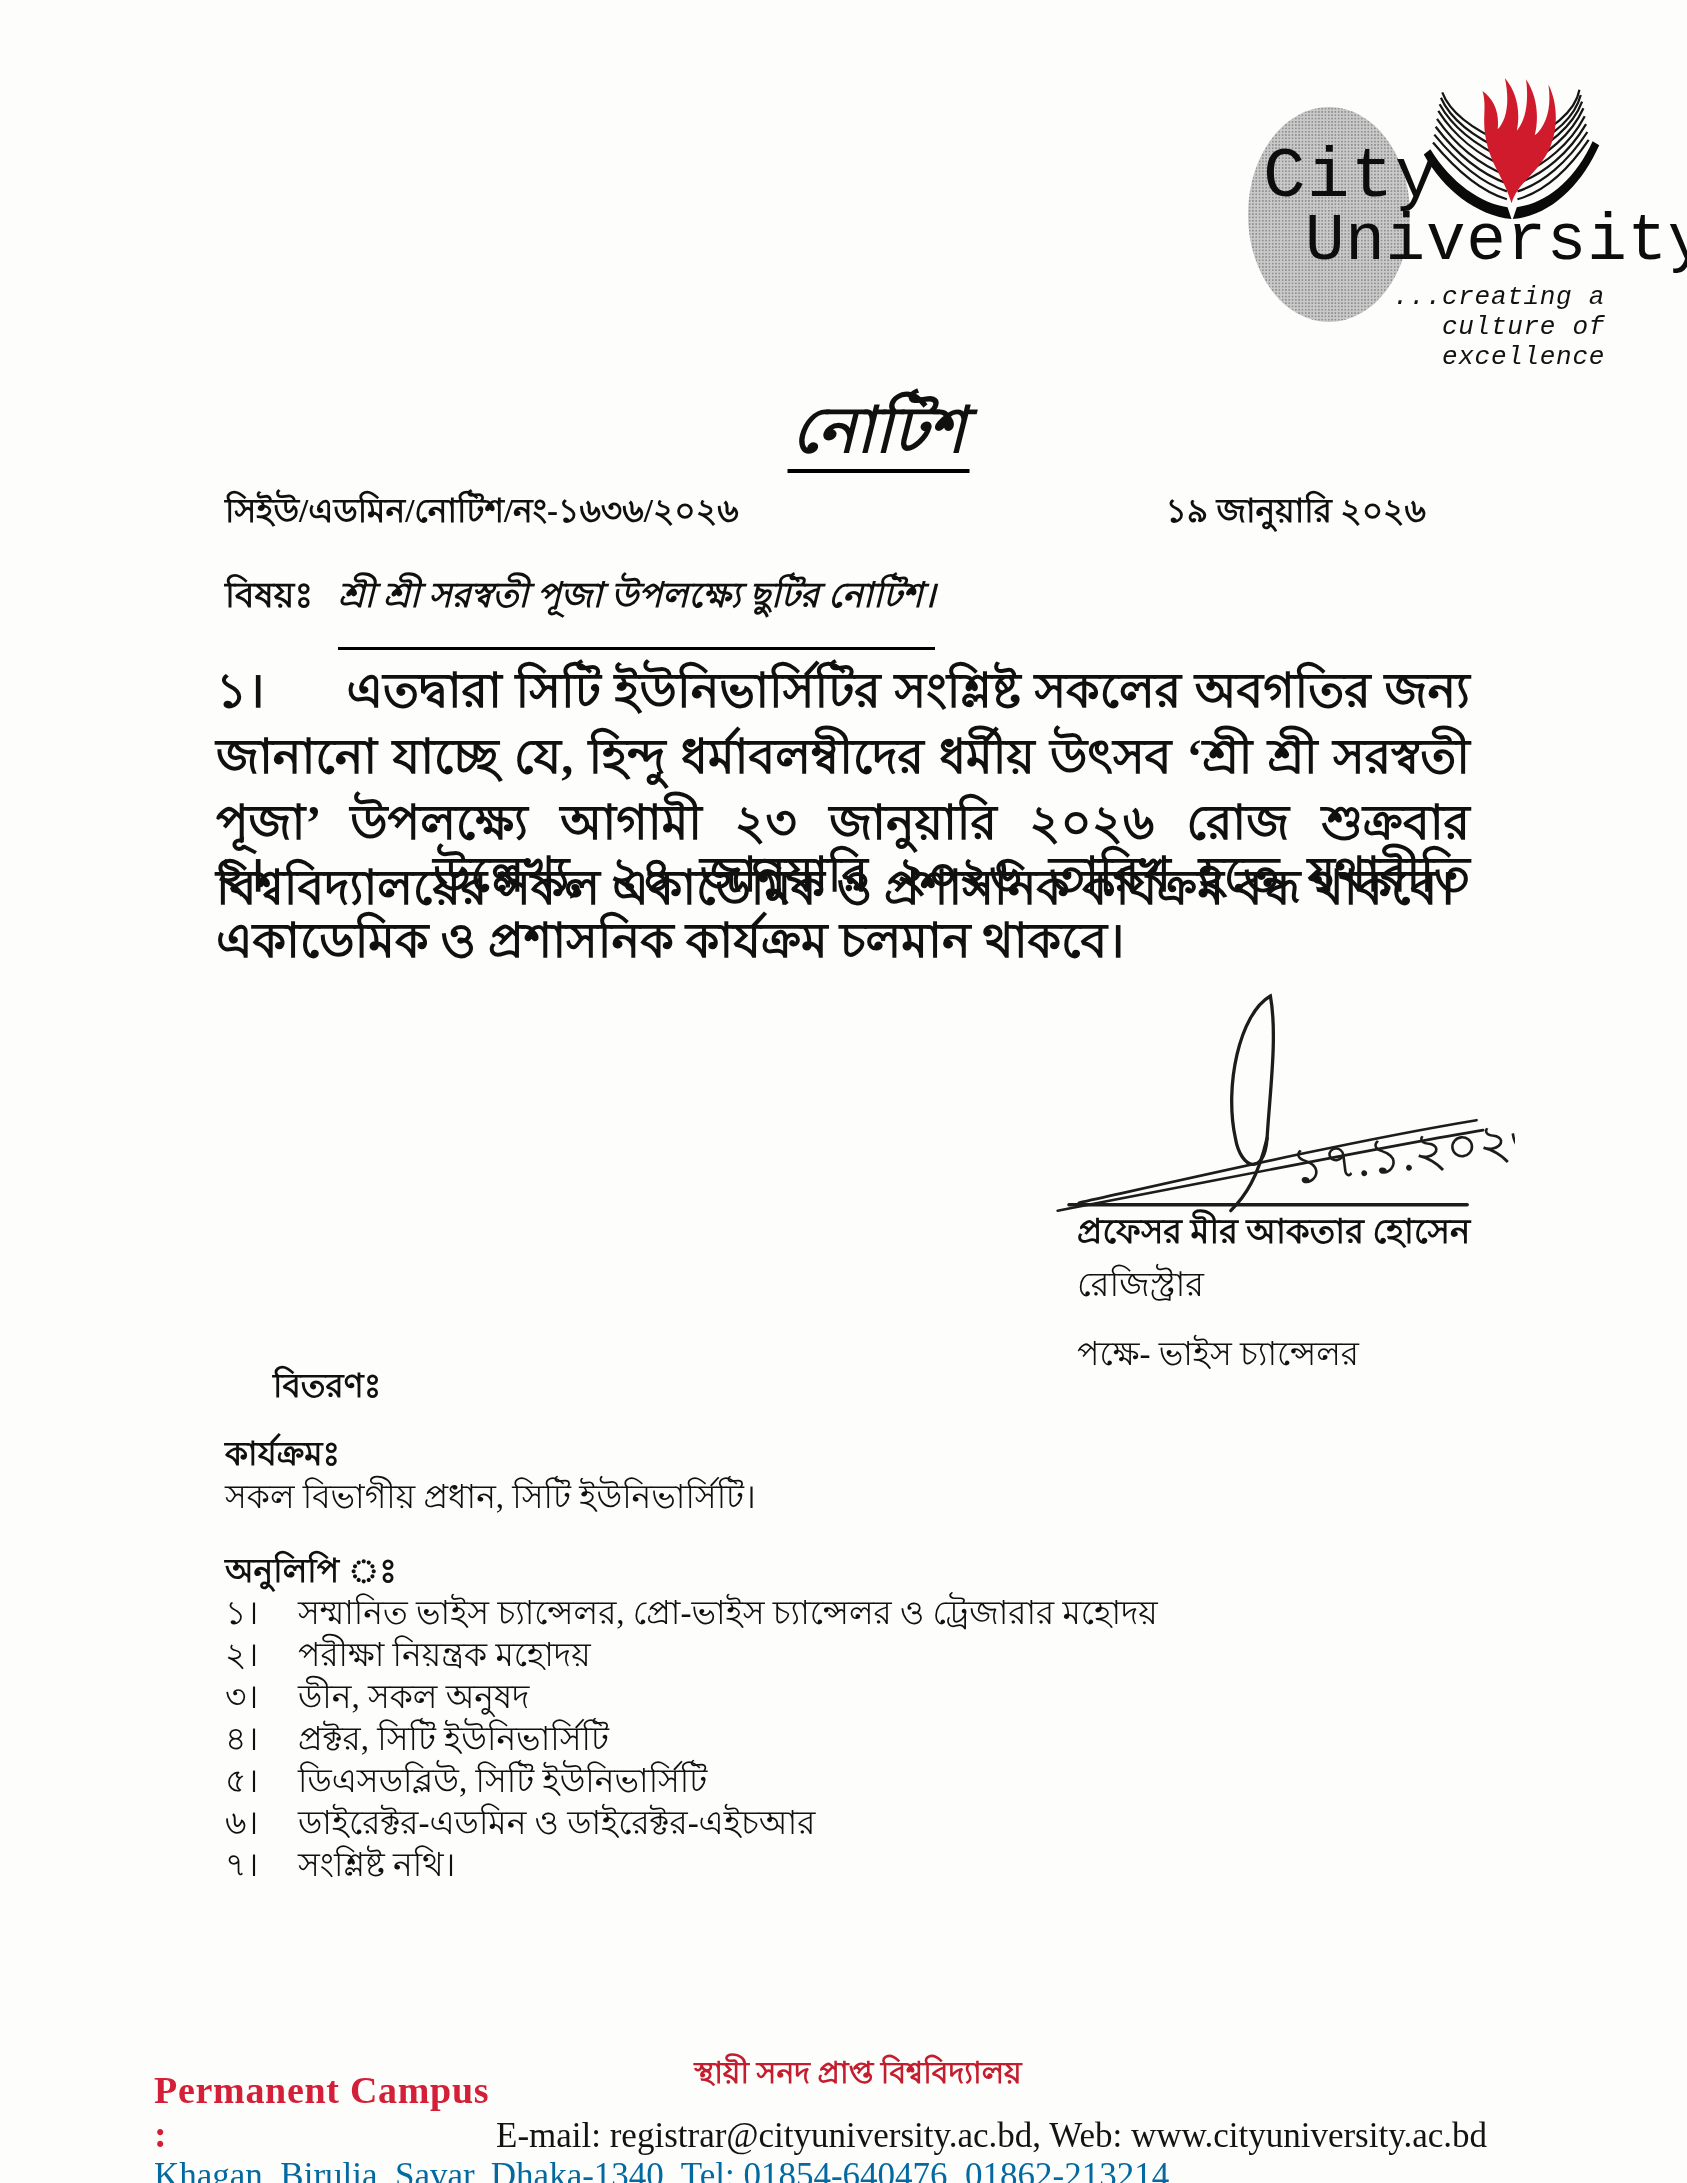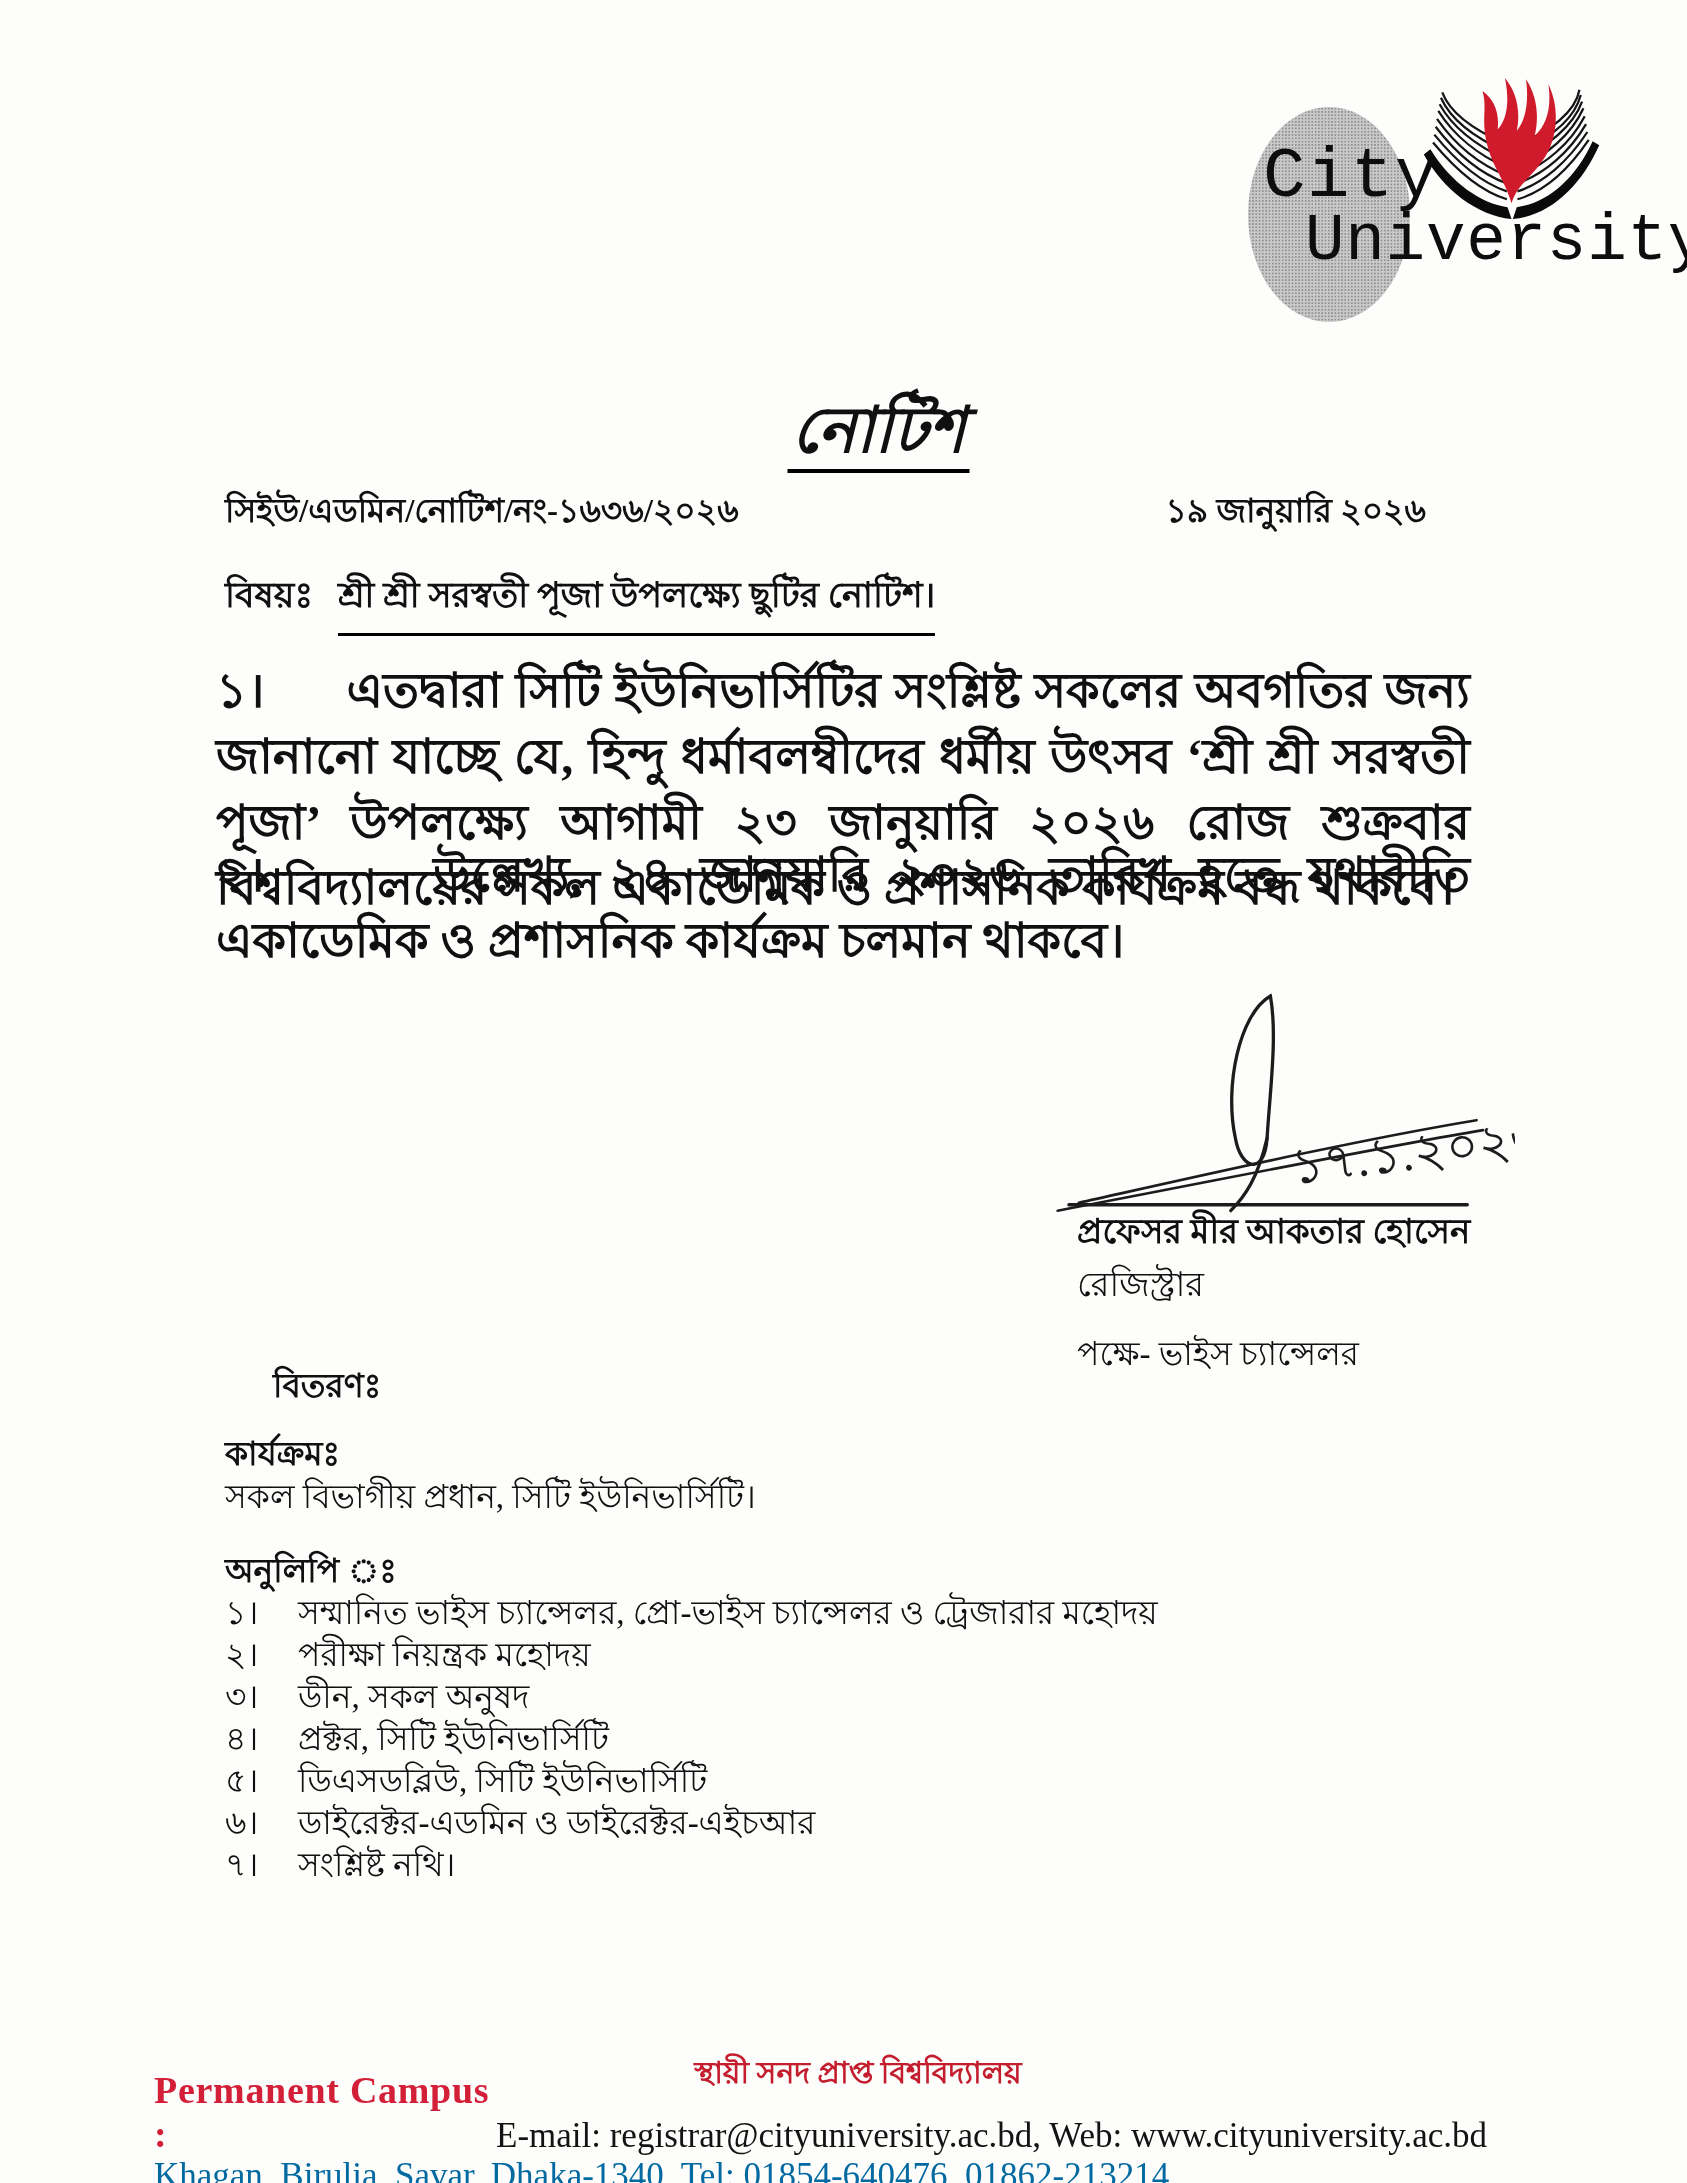--- a/index.html
+++ b/index.html
@@ -55,21 +55,21 @@
     font-size:33px;font-weight:bold;
   }
 
   
   .subject-row{
     left:225px;top:568px;
     display:flex;align-items:baseline;
     font-size:35px;font-weight:bold;
   }
   .subject-label{margin-right:25px;}
-  .subject-text{border-bottom:3.3px solid #000;padding-bottom:6px;}
+  .subject-text{border-bottom:3.3px solid #000;padding-bottom:20px;font-style:italic;}
 
   
   .para{
     left:216px;width:1254px;
     font-size:48px;line-height:1.37;
     text-align:justify;margin:0;font-weight:bold;
   }
   .para1{top:658px;}
   .para2{top:842px;}
 
@@ -136,20 +136,21 @@
       <path d="M18,120 C50,172 95,202 135,208 L141,226 C88,220 38,182 8,128 Z" fill="#0a0a0a"></path>
       <path d="M264,108 C237,167 194,202 149,208 L143,226 C202,220 247,174 274,114 Z" fill="#0a0a0a"></path>
       <path d="M141,202 C129,162 110,146 102,104 C96,72 104,56 97,32
                C114,44 123,64 120,90 C133,77 139,50 131,12
                C149,34 155,62 149,92 C161,78 168,52 163,14
                C178,36 184,68 176,100 C194,84 202,58 197,22
                C213,54 212,98 193,130 C172,164 150,172 141,202 Z" fill="#cf1b2b"></path>
     </svg>
     <div class="logo-city">City</div>
     <div class="logo-univ">University</div>
+    <div class="logo-tagline">...creating a culture of excellence</div>
   </div>
 
   <div class="abs title-wrap">
     <span class="title">নোটিশ</span>
   </div>
 
   <div class="abs ref-row">
     <span>সিইউ/এডমিন/নোটিশ/নং-১৬৩৬/২০২৬</span>
     <span>১৯ জানুয়ারি ২০২৬</span>
   </div>

